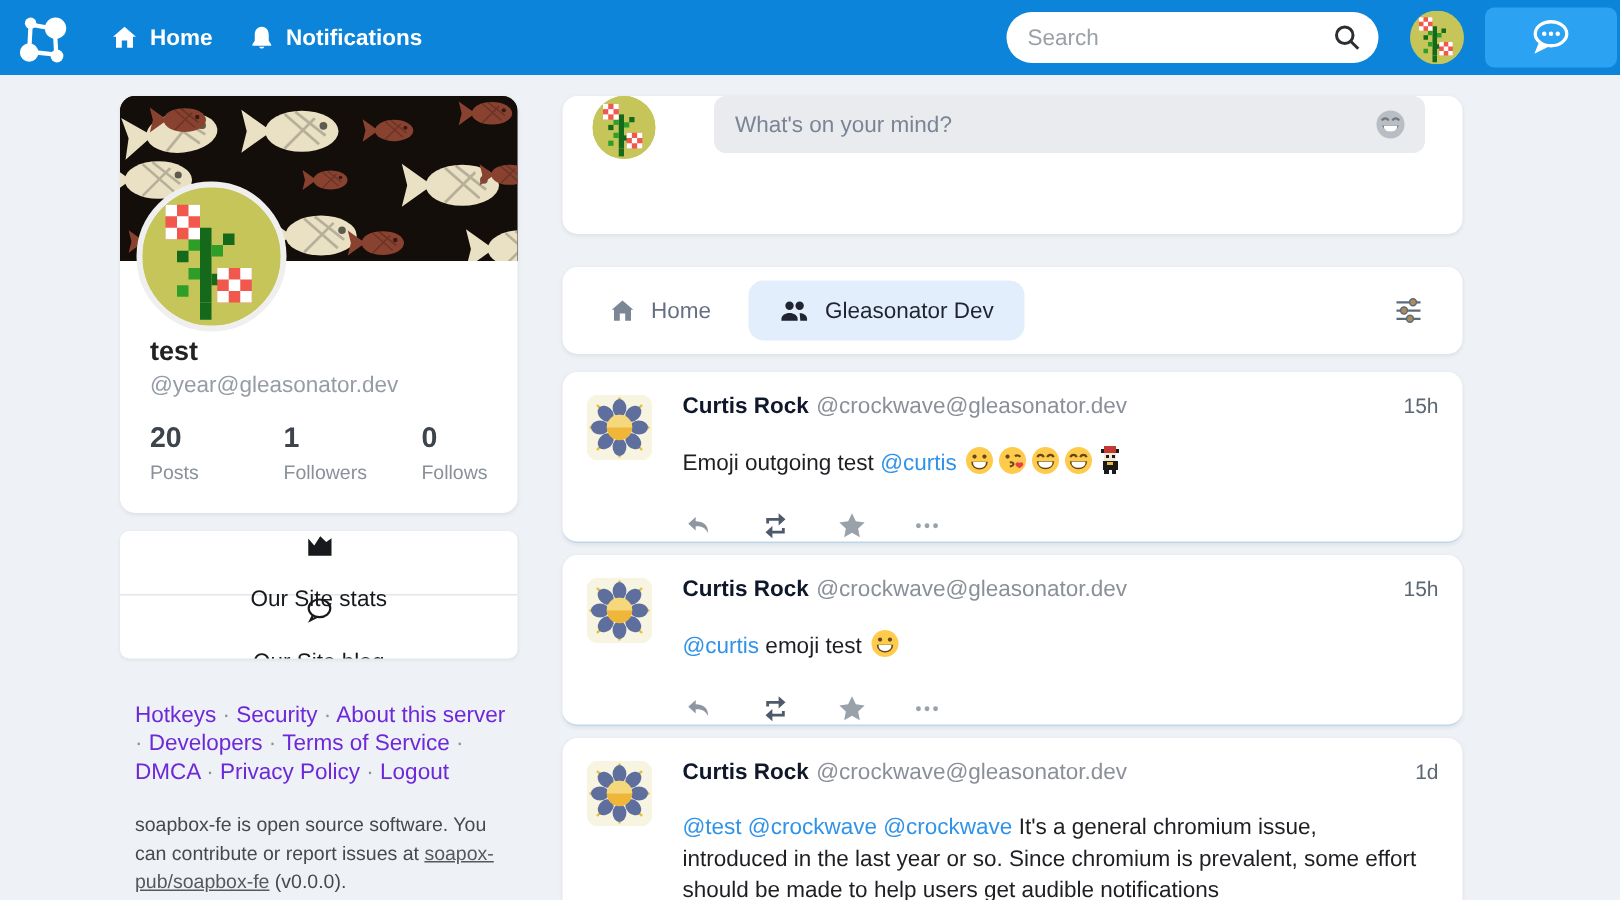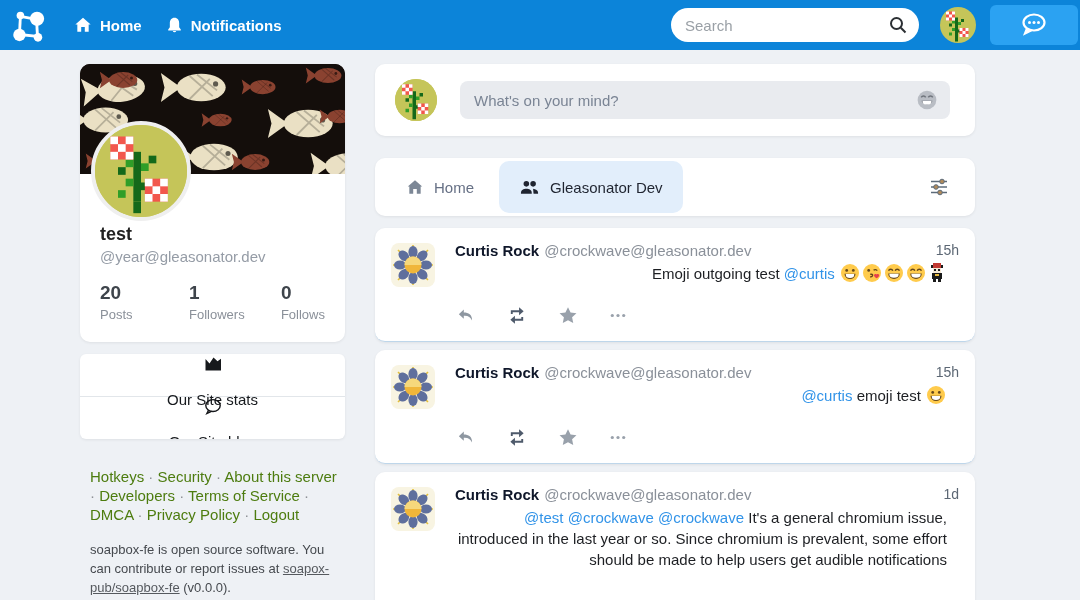--- a/index.html
+++ b/index.html
@@ -39,47 +39,47 @@
   .pstat{cursor:pointer;}
   .pstat:nth-child(1){width:92px;}
   .pstat:nth-child(2){width:95px;}
   .pstat-num{font-size:19px;font-weight:700;color:#3e444b;}
   .pstat-lbl{font-size:13px;color:#8a9099;margin-top:3px;}
   .menu-card{margin-top:12px;border-radius:6px;overflow:hidden;}
   .menu-row{display:flex;align-items:center;height:42px;padding:0 19px;gap:17px;cursor:pointer;font-size:15px;color:#16191d;flex-direction:column;}
   .menu-div{height:1px;background:#e2e6ea;}
   .sfooter{margin-top:28px;padding-left:10px;width:250px;}
   .flinks{margin:0;font-size:15px;color:#8d9096;line-height:19px;}
-  .flinks a{color:#4d7c0f;text-decoration:none;cursor:pointer;}
+  .flinks a{color:#6d28d9;text-decoration:none;cursor:pointer;}
   .fabout{margin:16px 0 0 0;font-size:13px;color:#45494e;line-height:19px;width:245px;}
   .fabout a{color:#55595e;text-decoration:underline;cursor:pointer;}
 
   
   .main{position:absolute;left:375px;top:64px;width:600px;}
-  .compose{height:72px;display:flex;align-items:center;padding:0 25px 0 20px;box-sizing:border-box;}
+  .compose{height:92px;display:flex;padding:0 25px 0 20px;box-sizing:border-box;gap:16px;}
   .c-avatar{width:42px;height:42px;border-radius:50%;overflow:hidden;background:#c5c559;cursor:pointer;flex:none;}
   .c-input{margin-left:23px;flex:1;height:38px;background:#e9ebef;border-radius:8px;display:flex;
        align-items:center;padding:0 12px 0 14px;cursor:text;}
   .c-ph{font-size:15px;color:#7a8494;flex:1;}
   .c-emoji{display:flex;cursor:pointer;}
 
   .tabsbar{margin-top:22px;height:58px;display:flex;align-items:center;padding:0 16px;box-sizing:border-box;}
   .tab{display:flex;align-items:center;gap:10px;padding:0 15px;height:58px;font-size:15px;color:#667085;cursor:pointer;}
-  .tab.active{background:#e2eefb;border-radius:10px;height:52px;margin:0 10px;padding:0 20px;color:#1f2430;font-weight:500;}
+  .tab.active{background:#e2eefb;border-radius:10px;height:40px;margin:0 10px;padding:0 20px;color:#1f2430;font-weight:500;}
   .tab .t-ic{display:flex;}
   .tabs-settings{margin-left:auto;margin-right:10px;cursor:pointer;display:flex;}
 
   .posts{margin-top:12px;display:flex;flex-direction:column;gap:8px;}
   .post{position:relative;border-radius:10px;border-bottom:1px solid #bed6ea;padding:14px 16px 12px 16px;box-sizing:border-box;cursor:pointer;}
   .p-avatar{position:absolute;left:16px;top:15px;width:44px;height:44px;border-radius:8px;overflow:hidden;cursor:pointer;}
   .p-head{margin-left:64px;padding-right:50px;white-space:nowrap;overflow:hidden;}
   .p-name{font-size:15px;font-weight:700;color:#0f172a;}
   .p-handle{font-size:15px;color:#8a9099;margin-left:5px;}
   .p-time{position:absolute;right:16px;top:14px;font-size:14px;color:#5c6774;}
-  .p-content{margin-left:64px;margin-top:3px;font-size:15px;color:#1d1f23;line-height:21px;padding-right:12px;text-align:right;}
+  .p-content{margin-left:64px;margin-top:17px;font-size:15px;color:#1d1f23;line-height:21px;padding-right:12px;}
   .p-content .mention{color:#3193e8;cursor:pointer;}
   .p-content .emo{display:inline-block;vertical-align:-4px;margin:0 1px;}
   .p-actions{margin-left:64px;margin-top:16px;display:flex;gap:30px;align-items:center;height:22px;}
   .p-act{display:flex;cursor:pointer;}
   .hidden-defs{position:absolute;width:0;height:0;overflow:hidden;}
 </style>
 </head>
 <body>
 
 <svg class="hidden-defs" aria-hidden="true">

